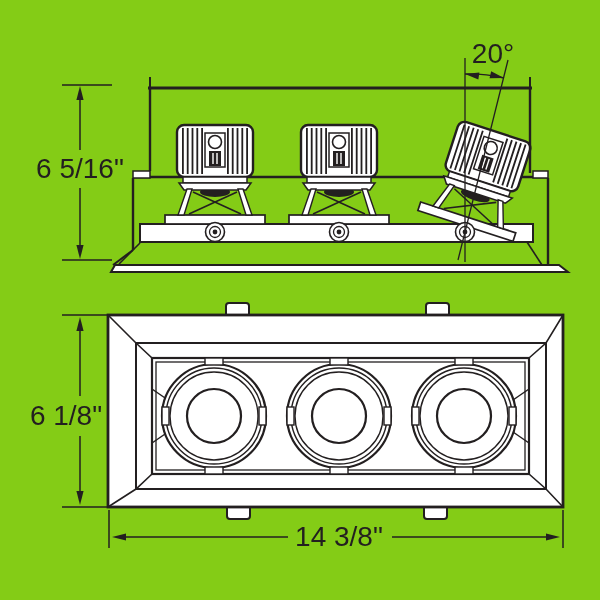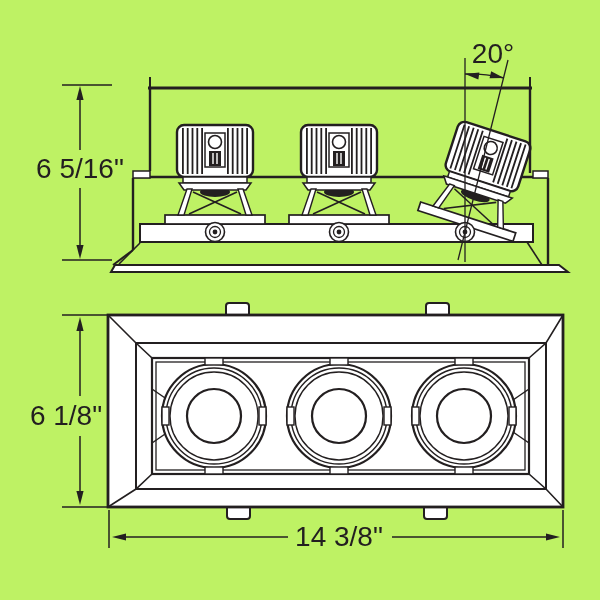--- a/index.html
+++ b/index.html
@@ -1,16 +1,16 @@
 <!DOCTYPE html>
 <html><head>
 <meta charset="utf-8">
 <style>
   html,body{margin:0;padding:0;background:#ffffff;}
-  .canvas{position:relative;width:600px;height:600px;background:#bef264;overflow:hidden;
+  .canvas{position:relative;width:600px;height:600px;background:#84cc16;overflow:hidden;
           font-family:"Liberation Sans", sans-serif;}
   svg{display:block;}
   .ln{stroke:#231f20;fill:none;stroke-linecap:butt;}
   .wf{stroke:#231f20;fill:#ffffff;}
   .dk{fill:#231f20;stroke:none;}
   .dim{stroke:#231f20;stroke-width:1.5;fill:none;}
   text.lbl{fill:#231f20;font-family:"Liberation Sans", sans-serif;font-size:28px;}
 </style>
 </head>
 <body>

